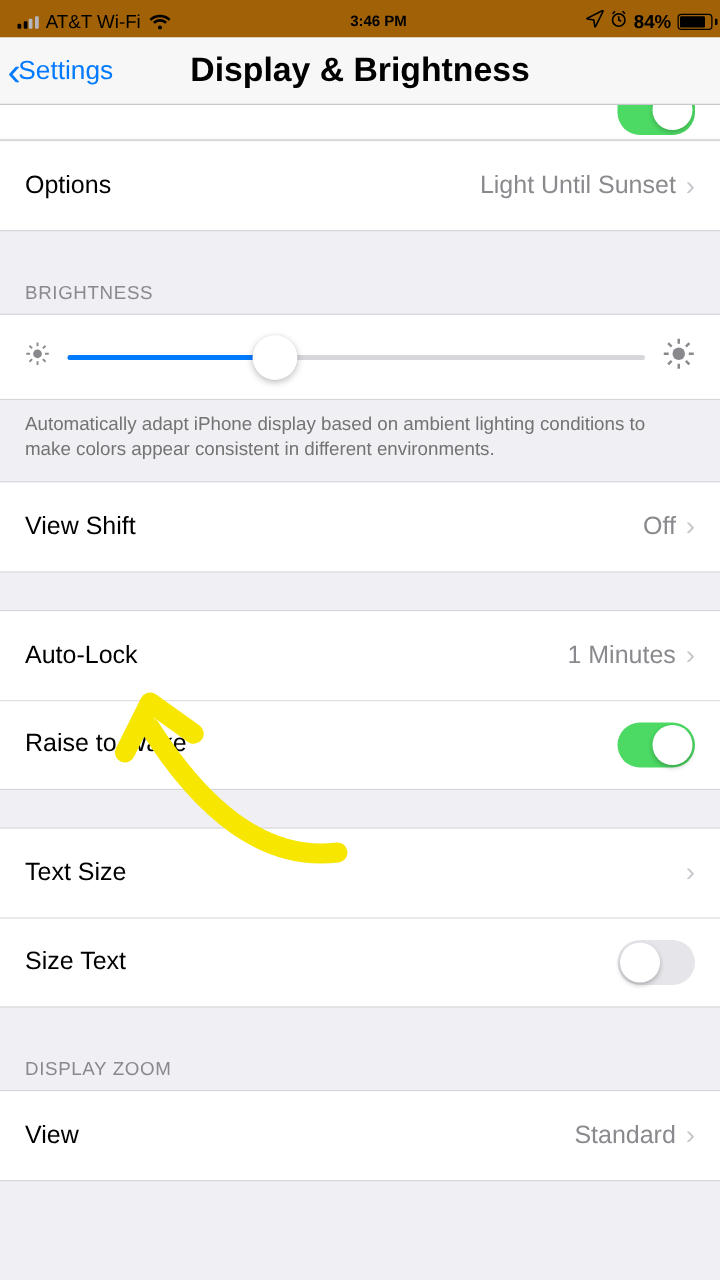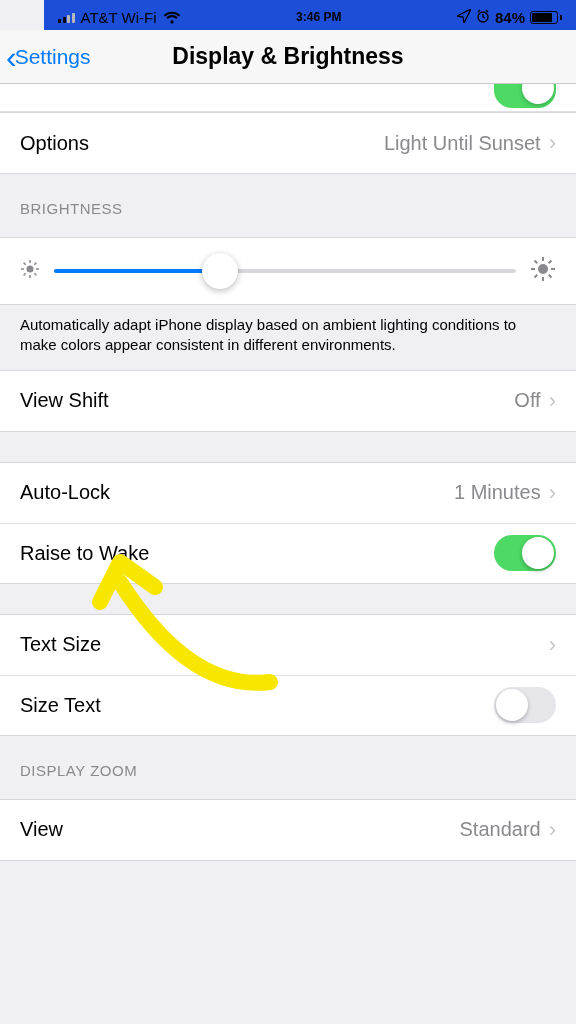--- a/index.html
+++ b/index.html
@@ -9,26 +9,25 @@
       width: 576px;
       height: 1024px;
       overflow: hidden;
       position: relative;
     }
     
     .status-bar {
       display: flex;
       justify-content: space-between;
       align-items: center;
-      padding: 6px 14px 2px 14px;
+      padding: 6px 2px 2px 14px;
       height: 30px;
       font-size: 15px;
       font-weight: 600;
-      background: #1d4ed8;
-      margin-left: 44px;
+      background: #a16207;
     }
     .status-left { display: flex; align-items: center; gap: 6px; }
     .status-right { display: flex; align-items: center; gap: 5px; }
     .signal-bars { display: flex; align-items: flex-end; gap: 1.5px; height: 12px; }
     .signal-bars span { width: 3px; background: #b7b7bb; border-radius: 1px; }
     .signal-bars span:nth-child(1){height:4px;background:#000}
     .signal-bars span:nth-child(2){height:6px;background:#000}
     .signal-bars span:nth-child(3){height:8px;}
     .signal-bars span:nth-child(4){height:10px;}
     .carrier { font-size: 15px; font-weight: 400; }
@@ -52,43 +51,44 @@
     }
     .back-btn {
       display: flex; align-items: center;
       color: #007aff; font-size: 21px;
       padding-left: 6px;
       position: absolute; left: 0;
     }
     .back-chev { font-size: 32px; line-height: 1; margin-right: -2px; }
     .nav-title {
       width: 100%; text-align: center;
-      font-size: 23px; font-weight: 600;
+      font-size: 27px; font-weight: 600;
     }
     .section-gap-sm { height: 30px; }
     .section-header {
-      padding: 26px 20px 20px 20px;
+      padding: 26px 20px 8px 20px;
       font-size: 15px;
       letter-spacing: 0.5px;
       color: #8a8a8e;
       text-transform: uppercase;
+      margin-top: 15px;
     }
     .section-footer {
       padding: 10px 20px 14px 20px;
       font-size: 15px;
-      color: #000000;
+      color: #737373;
       line-height: 1.35;
     }
     .row {
       background: #fff;
       display: flex;
       align-items: center;
       justify-content: space-between;
       padding: 4px 20px;
-      height: 60px;
+      height: 71px;
       font-size: 20px;
     }
     .row + .row { border-top: 1px solid #e0e0e3; }
     .group { border-top: 1px solid #d6d6da; border-bottom: 1px solid #d6d6da; }
     .row-label { color: #000; }
     .row-value { color: #8a8a8e; display: flex; align-items: center; gap: 8px; }
     .chev-right { color: #c7c7cc; font-size: 22px; }
     
     .toggle {
       width: 62px; height: 36px; border-radius: 18px; position: relative;

